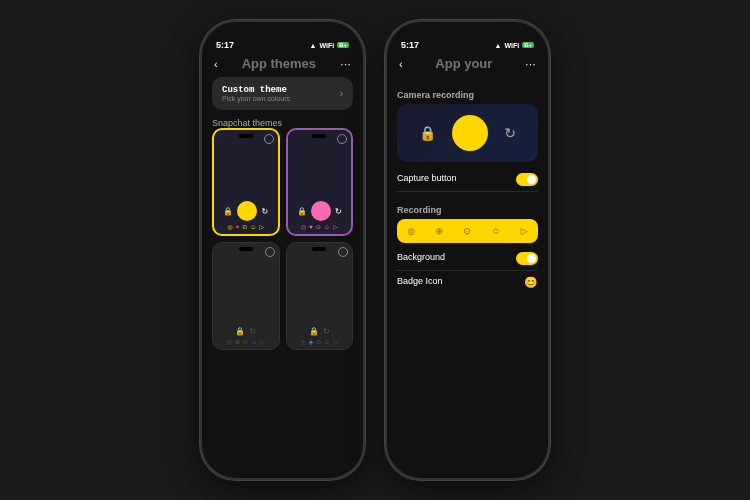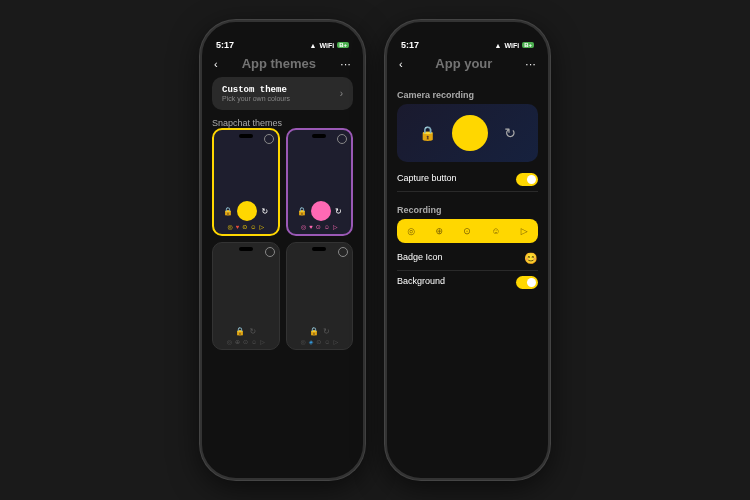--- a/index.html
+++ b/index.html
@@ -430,23 +430,23 @@
     <div class="nav-bar-preview">
       <span class="nav-icon">◎</span>
       <span class="nav-icon">⊕</span>
       <span class="nav-icon">⊙</span>
       <span class="nav-icon">☺</span>
       <span class="nav-icon">▷</span>
     </div>
 
 
     <div class="setting-row">
+      <span class="setting-label">Background</span>
+      <div class="toggle-on"></div>
+    </div>
+
+    <div class="setting-row">
       <span class="setting-label">Badge Icon</span>
       <span class="badge-icon-val">😊</span>
     </div>
 
-    <div class="setting-row">
-      <span class="setting-label">Background</span>
-      <div class="toggle-on"></div>
-    </div>
-
   </div>
 </div>
 
 </body></html>

